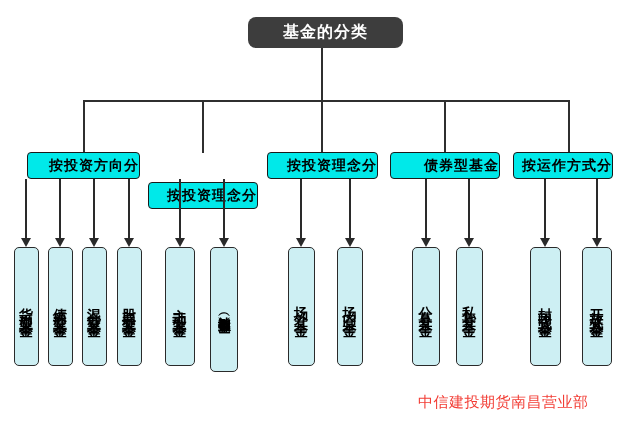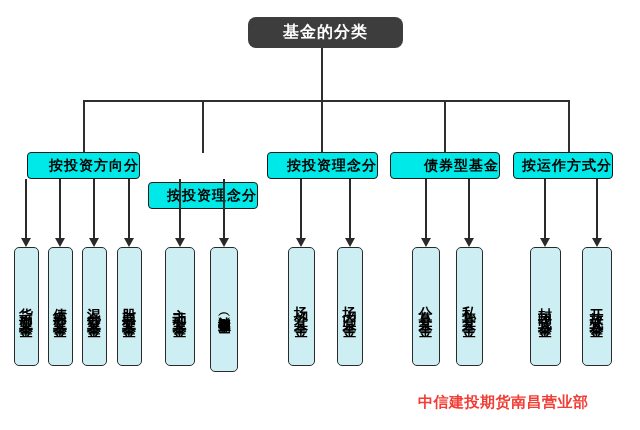--- a/index.html
+++ b/index.html
@@ -38,21 +38,21 @@
   }
   .leaf.tall{height:125px;}
   .vtext{
     writing-mode:vertical-rl;text-orientation:mixed;
     font-size:14px;font-weight:bold;color:#000;letter-spacing:4px;
   }
   .vtext.chars4{letter-spacing:6px;}
   .vtext.long{font-size:12.5px;letter-spacing:0.5px;}
   .credit{
     position:absolute;left:418px;top:393px;
-    color:#f23c34;font-size:15px;font-weight:bold;letter-spacing:0.5px;
+    color:#f23c34;font-size:15px;font-weight:normal;letter-spacing:0.5px;
     white-space:nowrap;
   }
 </style>
 </head>
 <body>
 
 <div class="canvas">
 
   <div class="root-box">基金的分类</div>
 

